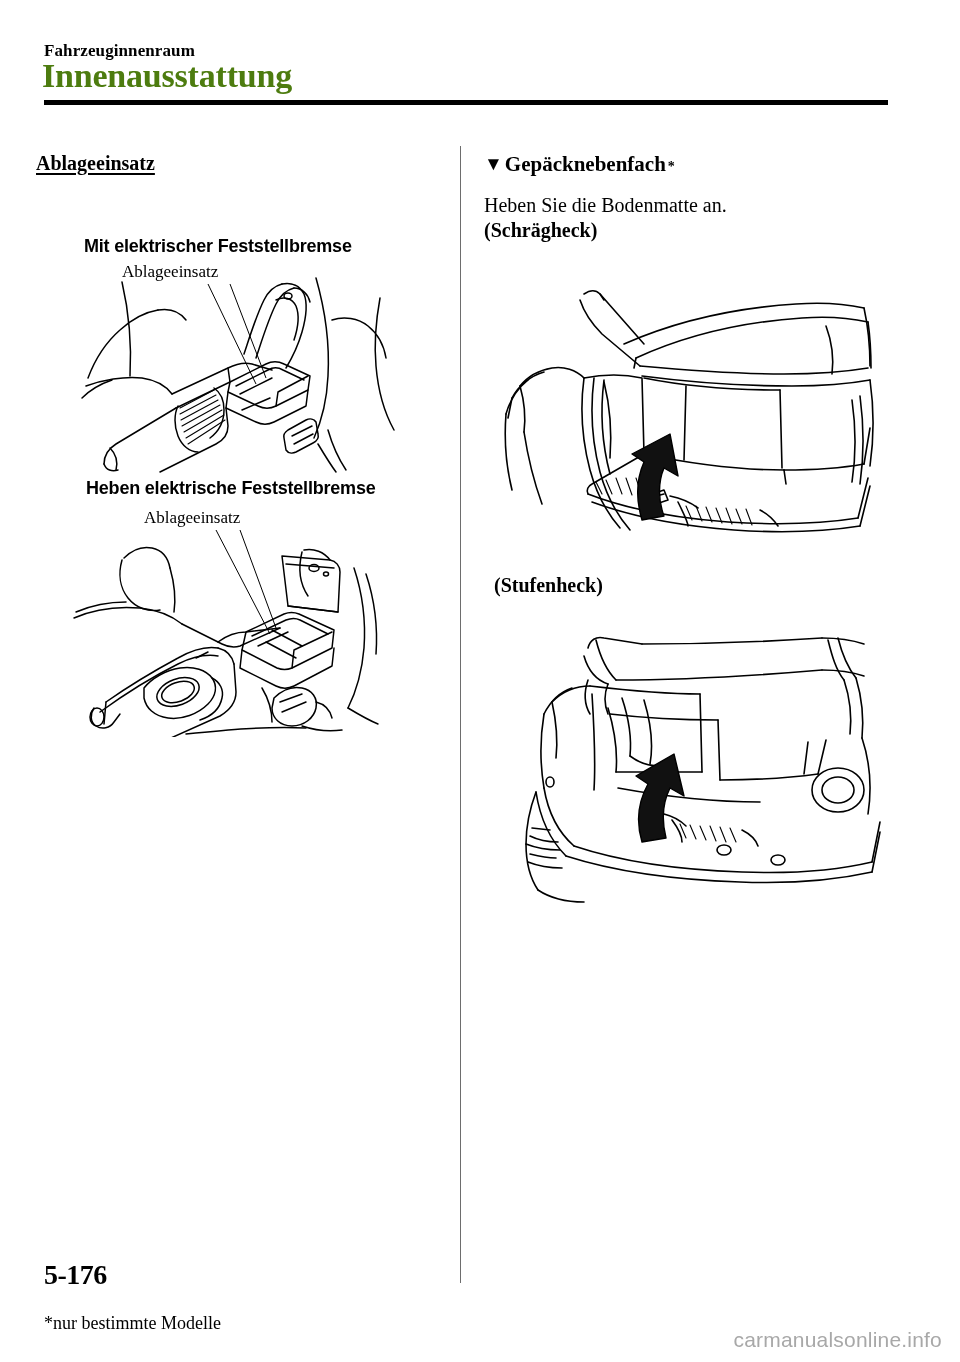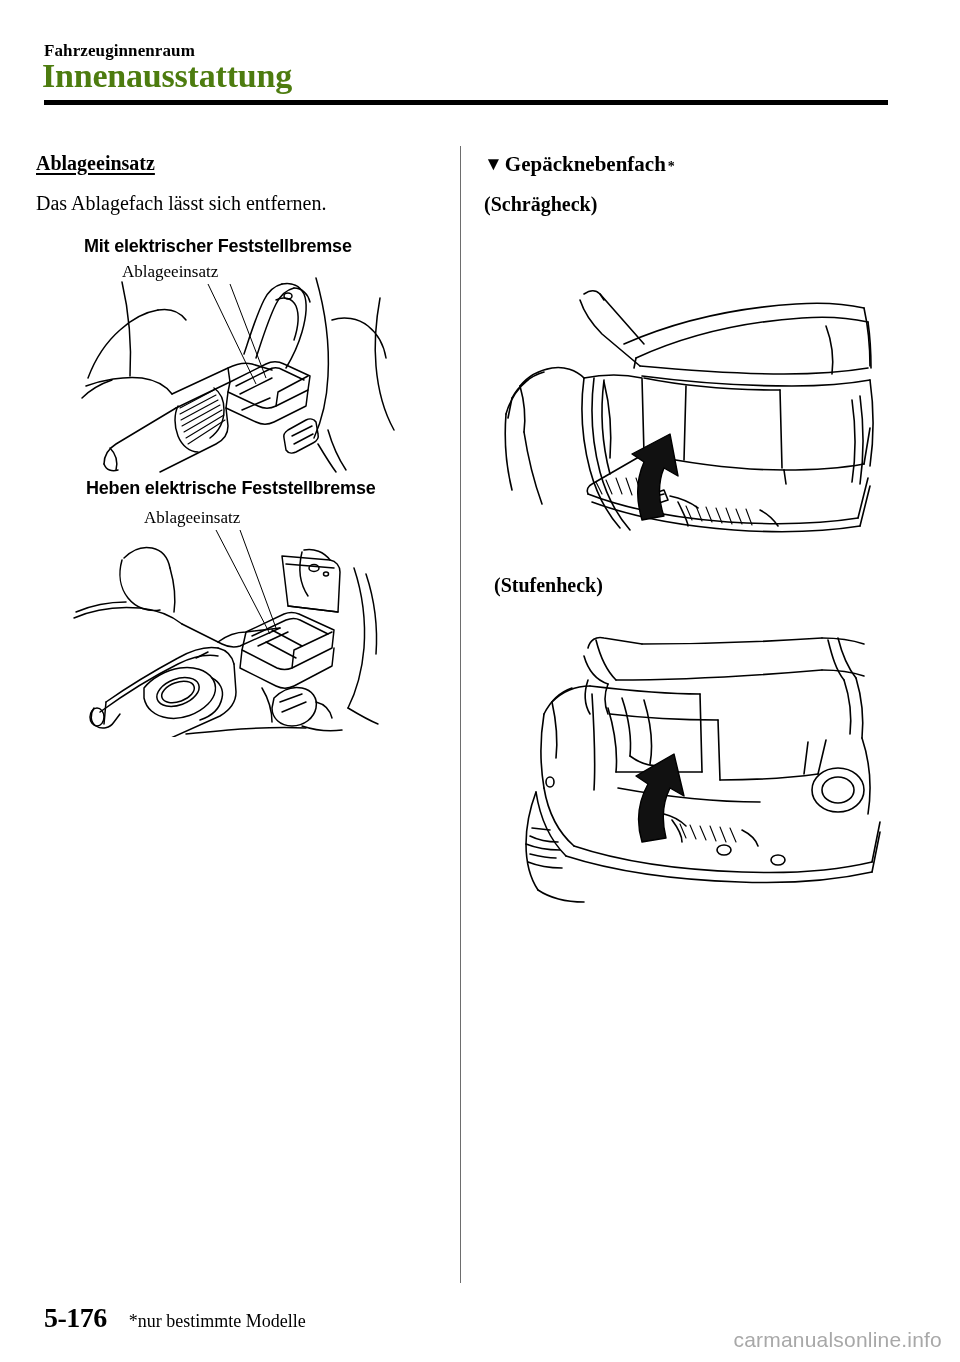--- a/index.html
+++ b/index.html
@@ -139,20 +139,21 @@
   }
 
   
   .footer {
     position: absolute;
     left: 44px;
     bottom: 28px;
     display: flex;
     align-items: baseline;
     gap: 22px;
+    flex-direction: column;
   }
   .page-number {
     font-family: "Liberation Serif", "DejaVu Serif", serif;
     font-weight: bold;
     font-size: 28px;
     letter-spacing: -0.5px;
   }
   .footnote {
     font-family: "Liberation Serif", "DejaVu Serif", serif;
     font-size: 18px;
@@ -173,21 +174,20 @@
 <div class="page">
 
   <div class="breadcrumb">Fahrzeuginnenraum</div>
   <div class="page-title">Innenausstattung</div>
   <div class="header-rule"></div>
 
   <div class="column-divider"></div>
 
   <div class="left-col">
     <div class="section-heading">Ablageeinsatz</div>
-    <p class="body-text">Das Ablagefach lässt sich entfernen.</p>
   </div>
 
   <div class="sub-heading" style="position:absolute; left:84px; top:236px;">Mit elektrischer Feststellbremse</div>
 
   <div class="figure" style="left:80px; top:258px; width:330px; height:215px;">
     <svg width="330" height="215" viewBox="0 0 330 215">
       <g fill="none" stroke="#000" stroke-width="1.5" stroke-linecap="round" stroke-linejoin="round">
 
         <path d="M8,120 C14,104 24,86 40,72 C52,61 66,54 78,52"></path>
         <path d="M42,24 C48,50 52,82 50,118"></path>
@@ -324,20 +324,21 @@
       </g>
     </svg>
   </div>
 
   <div class="right-col">
     <div class="marker-heading">
       <span class="tri-marker">▼</span>
       <span>Gepäcknebenfach</span>
       <span class="asterisk">*</span>
     </div>
+    <p class="body-text">Heben Sie die Bodenmatte an.</p>
     <p class="variant-label">(Schrägheck)</p>
   </div>
 
   <div class="figure" style="left:484px; top:278px; width:390px; height:285px;">
     <svg width="390" height="285" viewBox="0 0 390 285">
       <g fill="none" stroke="#000" stroke-width="1.6" stroke-linecap="round" stroke-linejoin="round">
 
         <path d="M140,66 C190,44 250,30 312,26 C340,24 362,26 380,30"></path>
         <path d="M152,80 C200,58 258,44 318,40 C344,38 366,40 384,44"></path>
         <path d="M380,30 C384,48 386,68 386,88"></path>

